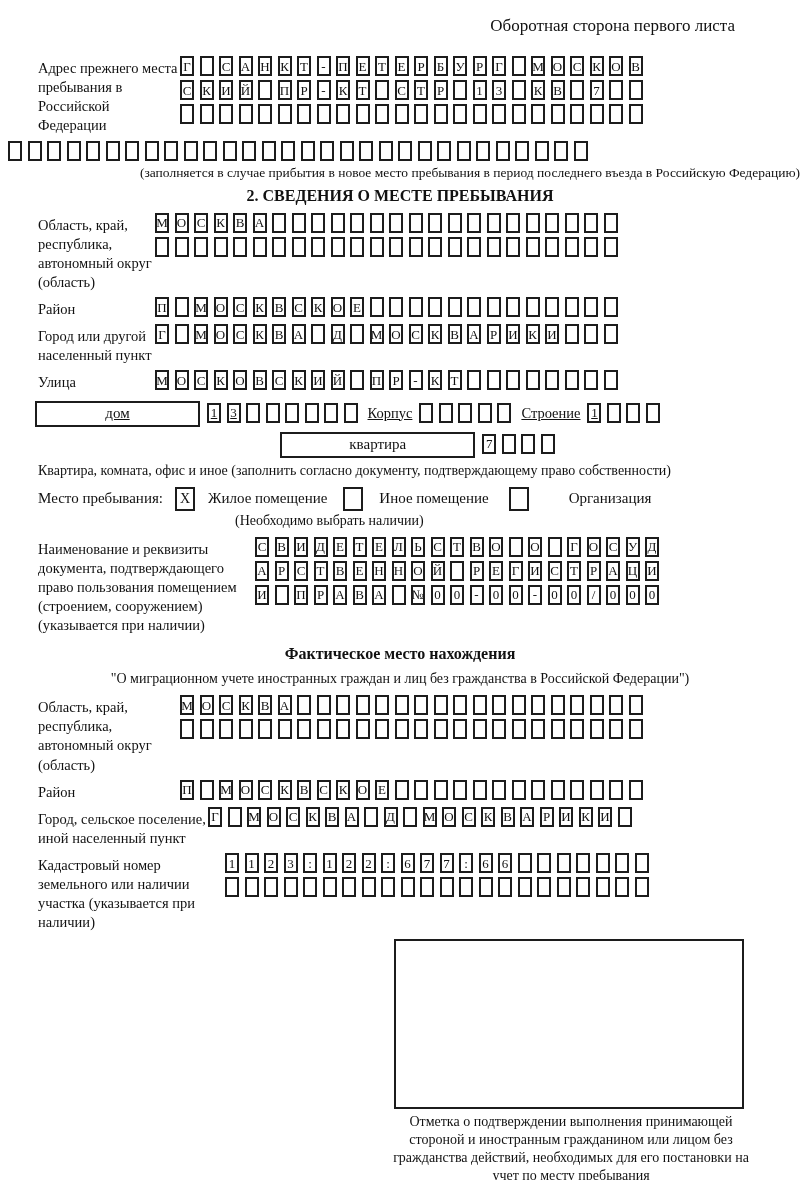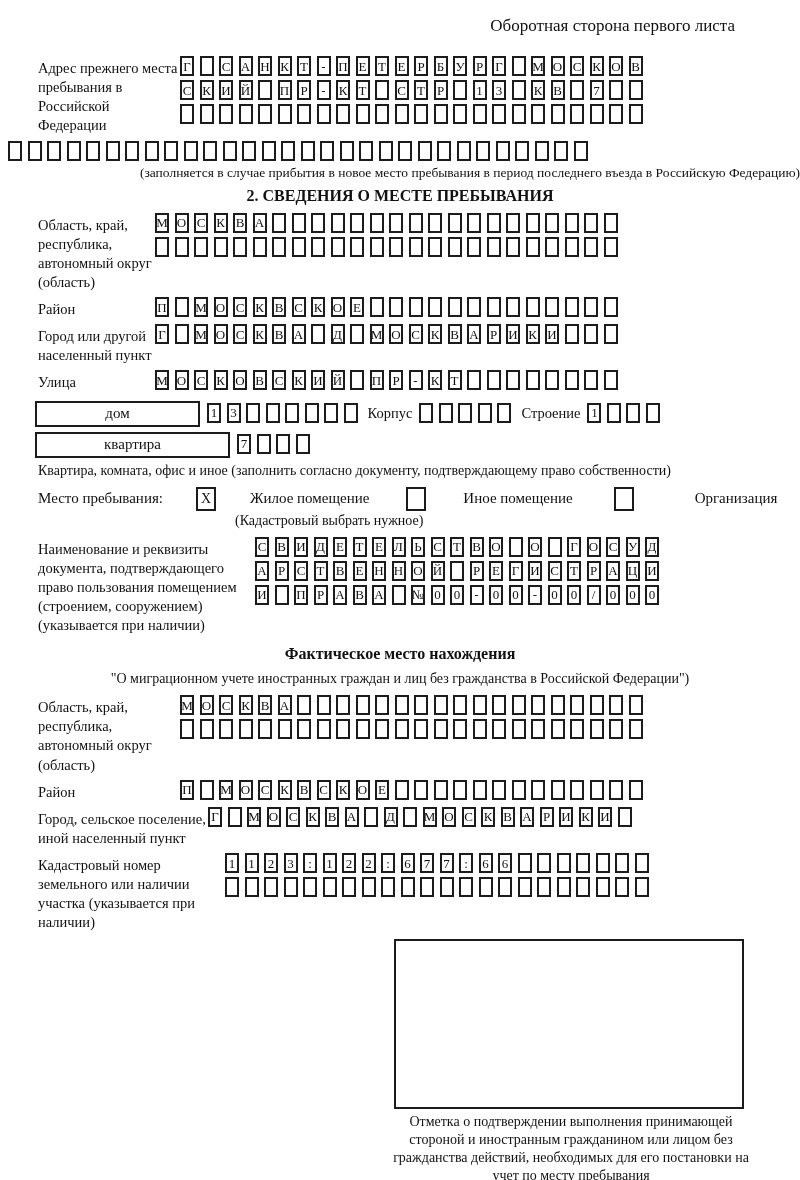--- a/index.html
+++ b/index.html
@@ -36,21 +36,21 @@
 
   .widebox {
     flex:none; height:26px; border:2px solid #1c1c1c; background:#fff;
     display:flex; align-items:center; justify-content:center; font-size:15px;
   }
   .wb-dom { width:165px; margin-right:7px; }
   .wb-kv { width:195px; margin-right:7px; }
   .inline-label { font-size:14.5px; padding-top:4px; margin:0 7px 0 10px; }
   .caption { font-size:14px; margin:2px 0 8px 38px; }
 
-  .chk-row { display:flex; align-items:center; margin-left:38px; margin-bottom:2px;gap:21px; }
+  .chk-row { display:flex; align-items:center; margin-left:38px; margin-bottom:2px; }
   .checkbox {
     flex:none; width:20px; height:24px; border:2px solid #1c1c1c; background:#fff;
     display:flex; align-items:center; justify-content:center; font-size:14px;
   }
   .chk-label { font-size:15px; }
   .chk-note { font-size:14px; margin-left:235px; margin-bottom:8px; }
 
   .stamp-box {
     margin-left:394px; margin-top:6px;
     width:350px; height:170px; border:2px solid #1c1c1c; background:#fff;
@@ -328,21 +328,21 @@
         <span class="cell"></span>
         <span class="cell"></span>
         <span class="cell"></span>
         <span class="cell"></span>
         <span class="cell"></span>
         <span class="cell"></span>
         <span class="cell"></span>
       </div>
   </div>
 
-  <div class="row" style="margin-left:35px; margin-top:8px;">
+  <div class="row" style="margin-left:35px; margin-top:8px;text-decoration:underline;">
     <div class="widebox wb-dom">дом</div>
     <div class="cells" style="padding-top:2px">
         <span class="cell">1</span>
         <span class="cell">3</span>
         <span class="cell"></span>
         <span class="cell"></span>
         <span class="cell"></span>
         <span class="cell"></span>
         <span class="cell"></span>
         <span class="cell"></span>
@@ -357,41 +357,41 @@
       </div>
     <div class="inline-label">Строение</div>
     <div class="cells" style="padding-top:2px">
         <span class="cell">1</span>
         <span class="cell"></span>
         <span class="cell"></span>
         <span class="cell"></span>
       </div>
   </div>
 
-  <div class="row" style="margin-left:35px;">
+  <div class="row" style="margin-left:35px;justify-content:center;">
     <div class="widebox wb-kv">квартира</div>
     <div class="cells" style="padding-top:2px">
         <span class="cell">7</span>
         <span class="cell"></span>
         <span class="cell"></span>
         <span class="cell"></span>
       </div>
   </div>
   <div class="caption">Квартира, комната, офис и иное (заполнить согласно документу, подтверждающему право собственности)</div>
 
   <div class="chk-row">
     <span class="chk-label">Место пребывания:</span>
     <span class="checkbox" style="margin-left:12px">X</span>
     <span class="chk-label" style="margin-left:13px">Жилое помещение</span>
     <span class="checkbox" style="margin-left:16px"></span>
     <span class="chk-label" style="margin-left:16px">Иное помещение</span>
     <span class="checkbox" style="margin-left:20px"></span>
     <span class="chk-label" style="margin-left:40px">Организация</span>
   </div>
-  <div class="chk-note">(Кадастровый выбрать нужное)</div>
+  <div class="chk-note">(Необходимо выбрать наличии)</div>
 
   <div class="row">
     <div class="label w215">Наименование и реквизиты документа, подтверждающего право пользования помещением (строением, сооружением) (указывается при наличии)</div>
     <div class="rows-stack">
       <div class="cells">
           <span class="cell">С</span>
           <span class="cell">В</span>
           <span class="cell">И</span>
           <span class="cell">Д</span>
           <span class="cell">Е</span>

